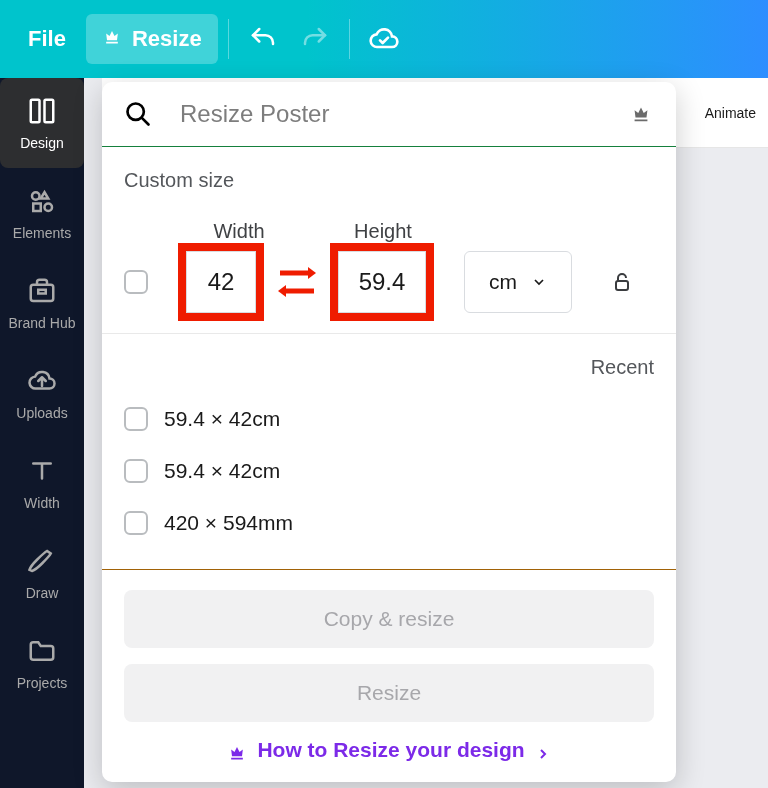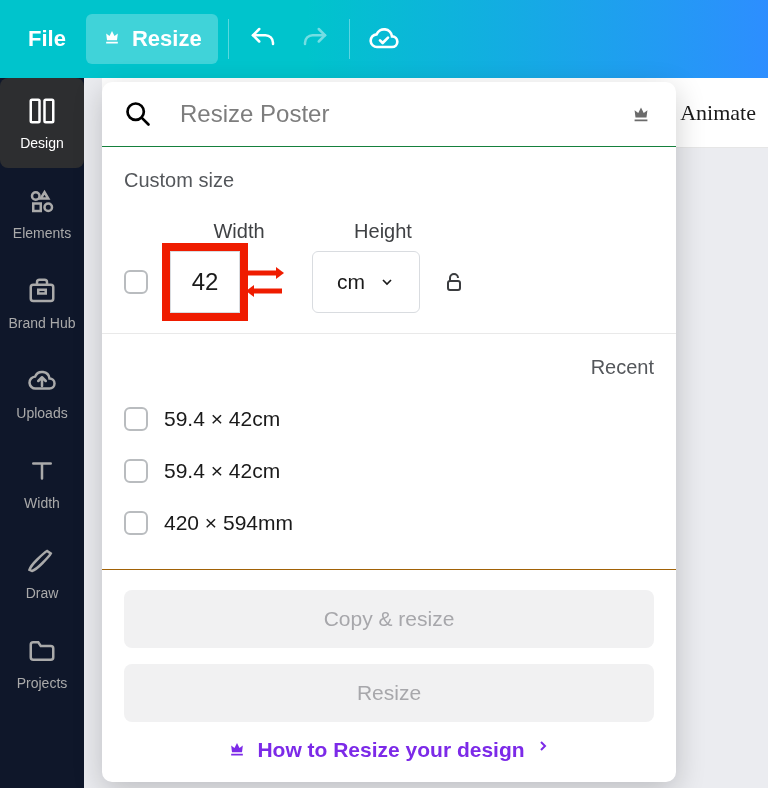--- a/index.html
+++ b/index.html
@@ -9,21 +9,21 @@
   
   .topbar { height: 78px; background: linear-gradient(90deg, #00c4cc 0%, #00c4cc 40%, #2d8eff 100%); display: flex; align-items: center; padding: 0 12px; gap: 4px; }
   .tb-btn { color: #fff; font-size: 22px; font-weight: 600; padding: 12px 16px; display: flex; gap: 10px; border-radius: 6px; cursor: pointer; }
   .tb-btn.resize { background: rgba(255,255,255,0.25); }
   .tb-div { width: 1px; height: 40px; background: rgba(255,255,255,0.35); margin: 0 6px; }
   .tb-icon { color: #fff; display: flex; align-items: center; justify-content: center; width: 48px; height: 48px; cursor: pointer; }
   .tb-icon.dis { opacity: 0.45; }
 
   
   .secbar { position: absolute; top: 78px; left: 102px; right: 0; height: 70px; background: #fff; display: flex; align-items: center; justify-content: flex-end; padding-right: 12px; border-bottom: 1px solid #e6e6e6; }
-  .animate { font-size: 22px; font-weight: 500; color: #1a1a1a; font-family: Liberation Serif, serif; }
+  .animate { font-size: 14px; font-weight: 500; color: #1a1a1a; }
 
   
   .canvas-area { position: absolute; top: 148px; left: 102px; right: 0; bottom: 0; background: #ebecf0; }
 
   
   .sidebar { position: absolute; top: 78px; left: 0; width: 84px; bottom: 0; background: #0f172a; display: flex; flex-direction: column; }
   .side-item { width: 100%; height: 90px; display: flex; flex-direction: column; align-items: center; justify-content: center; gap: 8px; color: #aaa; font-size: 14px; cursor: pointer; }
   .side-item.active { color: #fff; background: #2d2e30; border-radius: 8px; }
   .side-ico { width: 32px; height: 32px; display: flex; align-items: center; justify-content: center; }
 
@@ -39,36 +39,36 @@
   .scroll::-webkit-scrollbar { width: 16px; }
 
   .sect { padding: 22px 22px 20px 22px; border-bottom: 1px solid #e9e9e9; }
   .sect:last-of-type { border-bottom: none; }
   .sect-title { font-size: 20px; color: #54575b; margin-bottom: 28px; }
 
   .labels-row { display: flex; gap: 0; padding-left: 50px; margin-bottom: 8px; }
   .wlabel { width: 130px; text-align: center; font-size: 20px; color: #3f4144; font-weight: 500; }
   .hlabel { width: 130px; text-align: center; font-size: 20px; color: #3f4144; margin-left: 14px; font-weight: 500; }
 
-  .size-row { display: flex; align-items: center; gap: 0; text-align: right; }
+  .size-row { display: flex; align-items: center; gap: 16px; text-align: right; }
   .chk { width: 24px; height: 24px; border: 2px solid #b9bcbf; border-radius: 6px; margin-right: 22px; flex-shrink:0; cursor: pointer; }
 
   .dim-box { width: 126px; height: 62px; border: 1px solid #d9dce0; border-radius: 6px; display: flex; align-items: center; justify-content: center; font-size: 24px; color: #1a1a1a; background:#fff; cursor:text; }
   .red-frame { outline: 8px solid #ef1c00; outline-offset: 0px; border-radius:0; }
   .swap-col { width: 50px; display: flex; flex-direction: column; align-items: center; justify-content: center; gap: 2px; }
 
   .unit-sel { width: 108px; height: 62px; border: 1px solid #d9dce0; border-radius: 6px; display: flex; align-items: center; justify-content: center; gap: 14px; font-size: 21px; color: #1a1a1a; margin-left: 22px; cursor:pointer; }
 
   .lock { margin-left: 22px; color: #3a3c3f; cursor:pointer; }
 
   .recent-item { display: flex; align-items: center; gap: 16px; padding: 14px 0; font-size: 21px; color: #1a1a1a; cursor:pointer;}
 
   .footer { padding: 20px 22px; border-top: 1px solid #a16207; display: flex; flex-direction: column; gap: 16px; }
   .big-btn { height: 58px; border-radius: 8px; background: #f1f1f2; color: #a7a7ab; font-size: 21px; font-weight: 500; display: flex; align-items: center; justify-content: center; cursor: not-allowed; }
-  .help-link { display: flex; align-items: flex-start; justify-content: center; gap: 10px; color: #7c2ae8; font-size: 21px; font-weight: 600; cursor:pointer; }
+  .help-link { display: flex; align-items: flex-end; justify-content: center; gap: 10px; color: #7c2ae8; font-size: 21px; font-weight: 600; cursor:pointer; }
   .help-link .chev { color: #7c2ae8; }
   .sb-arrow { position:absolute; right:2px; width:12px; height:12px; color:#4d4d4d; display:flex; align-items:center; justify-content:center; }
   .sb-arrow.up { top:152px; }
 
   svg { display: block; }
 </style>
 </head>
 <body>
 <div class="root">
 
@@ -209,20 +209,23 @@
           <div class="swap-col">
             <svg width="38" height="16" viewBox="0 0 38 16">
                 <path d="M2 8 L30 8" stroke="#ef1c00" stroke-width="5"></path>
                 <path d="M30 2 L38 8 L30 14 Z" fill="#ef1c00"></path>
               </svg>
             <svg width="38" height="16" viewBox="0 0 38 16">
                 <path d="M36 8 L8 8" stroke="#ef1c00" stroke-width="5"></path>
                 <path d="M8 2 L0 8 L8 14 Z" fill="#ef1c00"></path>
               </svg>
           </div>
+          <div class="dim-box red-frame" style="width:88px">
+              <span>59.4</span>
+            </div>
           <div class="unit-sel">
             <span>cm</span>
             <span>
               <svg width="16" height="16" viewBox="0 0 24 24" fill="none" stroke="#1a1a1a" stroke-width="2.5">
                   <path d="M6 9l6 6 6-6"></path>
                 </svg>
             </span>
           </div>
           <span class="lock">
             <svg width="24" height="24" viewBox="0 0 24 24" fill="none" stroke="#3a3c3f" stroke-width="2">

